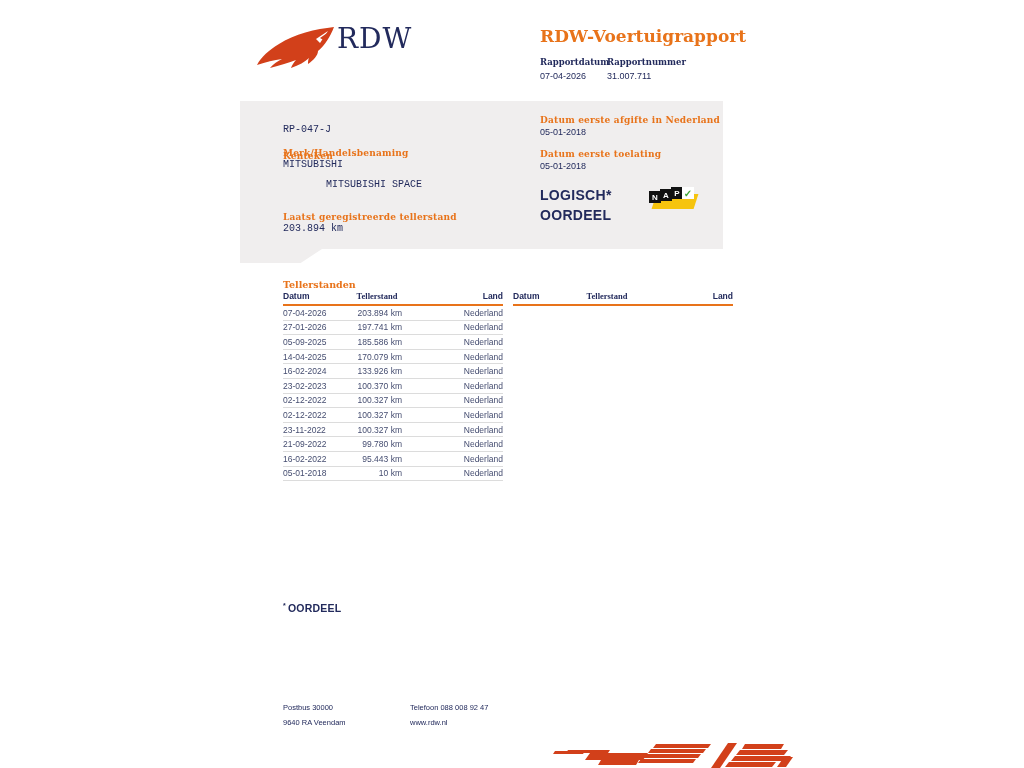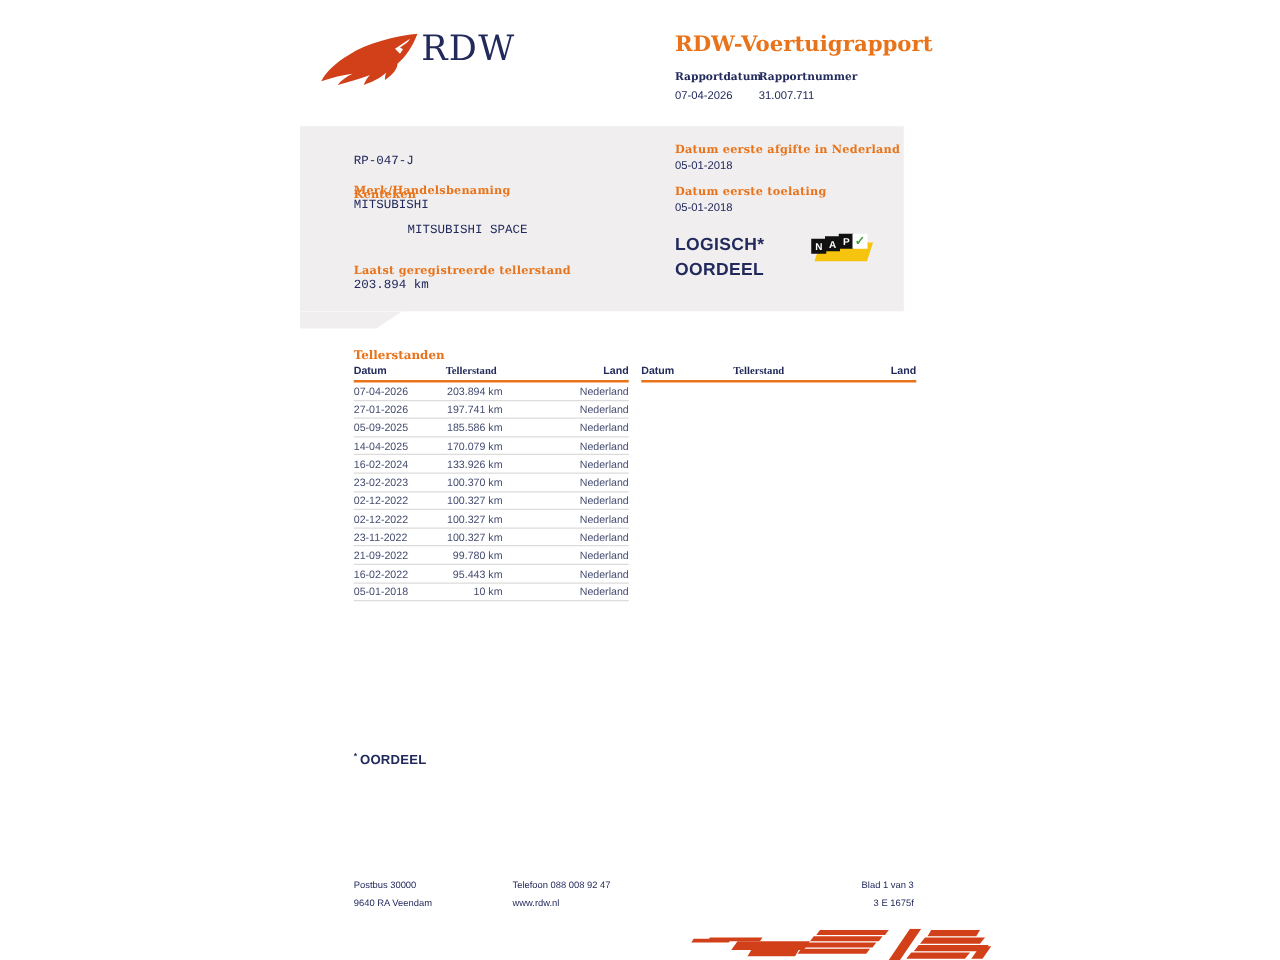--- a/index.html
+++ b/index.html
@@ -208,24 +208,20 @@
     <sup>*</sup><span>OORDEEL</span>
   </div>
 
   <div class="abs foot foot-left">
     <div>Postbus 30000</div>
     <div>9640 RA Veendam</div>
   </div>
   <div class="abs foot foot-mid">
     <div>Telefoon 088 008 92 47</div>
     <div><a href="#">www.rdw.nl</a></div>
-  </div>
-  <div class="abs foot foot-right">
-    <div>Blad 1 van 3</div>
-    <div>3 E 1675f</div>
   </div>
 
   <svg class="abs stripes" viewBox="0 0 245 25">
     <g fill="var(--red-orange)">
       <polygon points="7,8 37,8 35,11 5,11"></polygon>
       <polygon points="20,7 62,7 60,10 18,10"></polygon>
       <polygon points="42,10 100,10 95,17 37,17"></polygon>
       <polygon points="53,17 91,17 88,22 50,22"></polygon>
       <polygon points="108,1 163,1 160,5 105,5"></polygon>
       <polygon points="103,6 158,6 155,10 100,10"></polygon>

